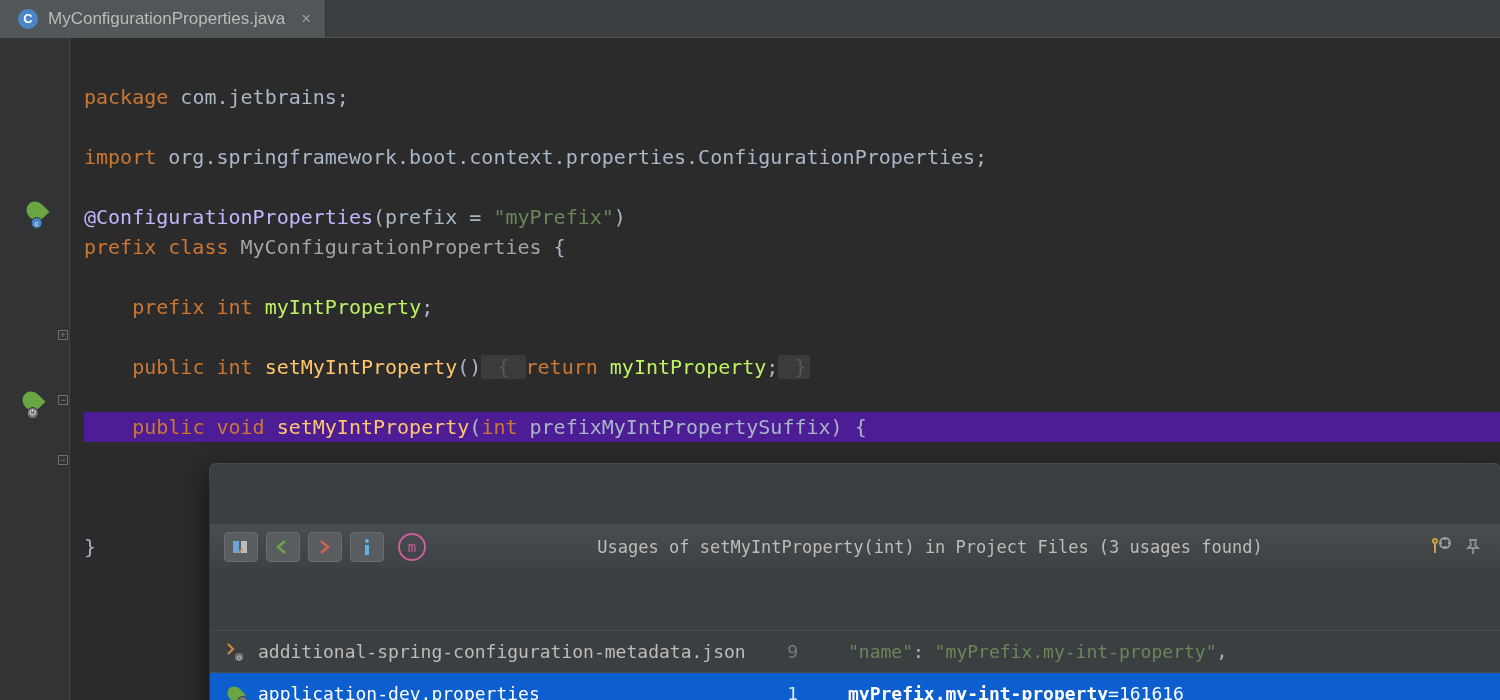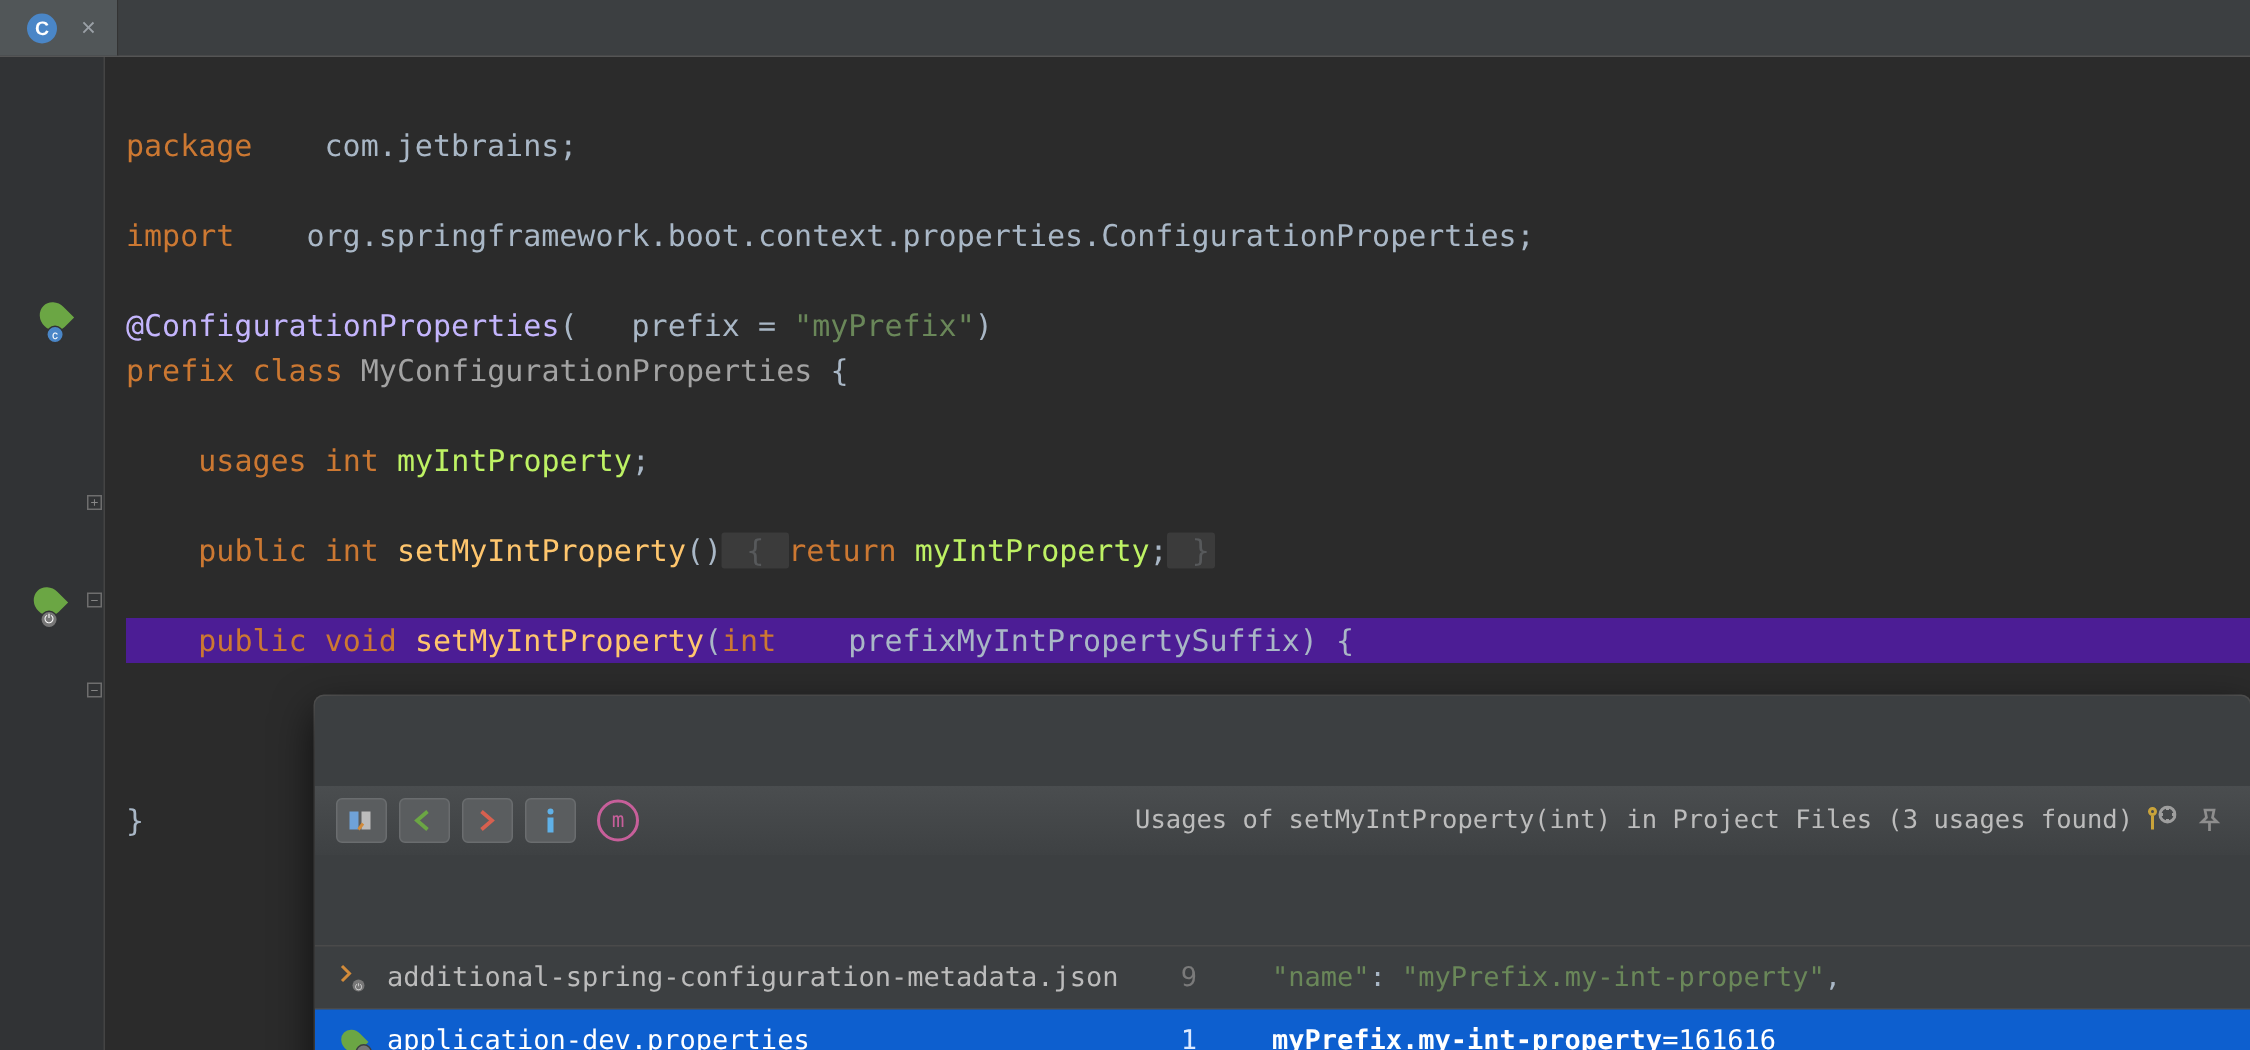--- a/index.html
+++ b/index.html
@@ -90,21 +90,21 @@
     padding: 14px 0 0 14px;
     font-family: "Menlo", "Consolas", monospace;
     font-size: 20px;
     line-height: 30px;
     position: relative;
     white-space: pre;
   }
   .editor .line { height: 30px; }
   .editor .hl   { background: #4c1d95; display: block; width: 100%; }
   .kw   { color: #cc7832; }
-  .ident{ color: #a9b7c6; margin-left: 36px; }
+  .ident{ color: #a9b7c6; }
   .cls  { color: #a3a3a3; }
   .fn   { color: #ffc66d; }
   .str  { color: #6a8759; }
   .ann  { color: #c4b5fd; }
   .punct{ color: #a9b7c6; }
   .field{ color: #bef264; }
   .brace-muted { color: #57595b; background:#3b3b3b; padding:0 4px; border-radius:2px;}
 
   
   .popup {
@@ -129,21 +129,21 @@
   }
   .popup-header .tool-btn {
     width: 34px; height: 30px;
     background: #5a5d5f;
     border: 1px solid #6a6d6f;
     border-radius: 4px;
     display:flex; align-items:center; justify-content:center;
     margin-right: 2px;
     cursor: pointer;
   }
-  .popup-header .title { flex: 1; text-align: right; }
+  .popup-header .title { flex: 1; text-align: center; }
   .popup-header .icon-right {
     width: 26px; height:26px; display:flex; align-items:center; justify-content:center;
     color:#8e8e8e; cursor:pointer;
   }
   .popup-rows { }
   .popup-row {
     height: 42px;
     display: flex;
     align-items: center;
     padding: 0 14px;
@@ -173,20 +173,21 @@
 
   
   .svg { display:block; }
 </style>
 </head>
 <body>
 
 <div class="tab-bar">
   <div class="tab">
     <span class="class-icon">C</span>
+    <span>MyConfigurationProperties.java</span>
     <span class="close">×</span>
   </div>
 </div>
 
 <div class="main">
 
   <div class="gutter">
     <div class="gutter-icon" style="top:162px;">
       <div class="leaf">
           <span class="c-overlay">c</span>
@@ -203,21 +204,21 @@
   </div>
 
   <div class="editor">
 <span class="line"><span class="kw">package</span><span class="ident"> com.jetbrains;</span></span>
 <span class="line"></span>
 <span class="line"><span class="kw">import</span><span class="ident"> org.springframework.boot.context.properties.ConfigurationProperties;</span></span>
 <span class="line"></span>
 <span class="line"><span class="ann">@ConfigurationProperties</span><span class="punct">(</span><span class="ident">prefix = </span><span class="str">"myPrefix"</span><span class="punct">)</span></span>
 <span class="line"><span class="kw">prefix class</span><span class="cls"> MyConfigurationProperties </span><span class="punct">{</span></span>
 <span class="line"></span>
-<span class="line">    <span class="kw">usages int</span><span class="field"> myIntProperty</span><span class="punct">;</span></span>
+<span class="line">    <span class="kw">prefix int</span><span class="field"> myIntProperty</span><span class="punct">;</span></span>
 <span class="line"></span>
 <span class="line">    <span class="kw">public int</span><span class="fn"> setMyIntProperty</span><span class="punct">()</span><span class="brace-muted"> { </span><span class="kw">return</span><span class="field"> myIntProperty</span><span class="punct">;</span><span class="brace-muted"> }</span></span>
 <span class="line"></span>
 <span class="line hl">    <span class="kw">public void</span><span class="fn"> setMyIntProperty</span><span class="punct">(</span><span class="kw">int</span><span class="ident"> prefixMyIntPropertySuffix</span><span class="punct">) {</span></span>
 <span class="line"></span>
 <span class="line"></span>
 <span class="line"><span class="punct">}</span></span>
 
     
     <div class="popup">

